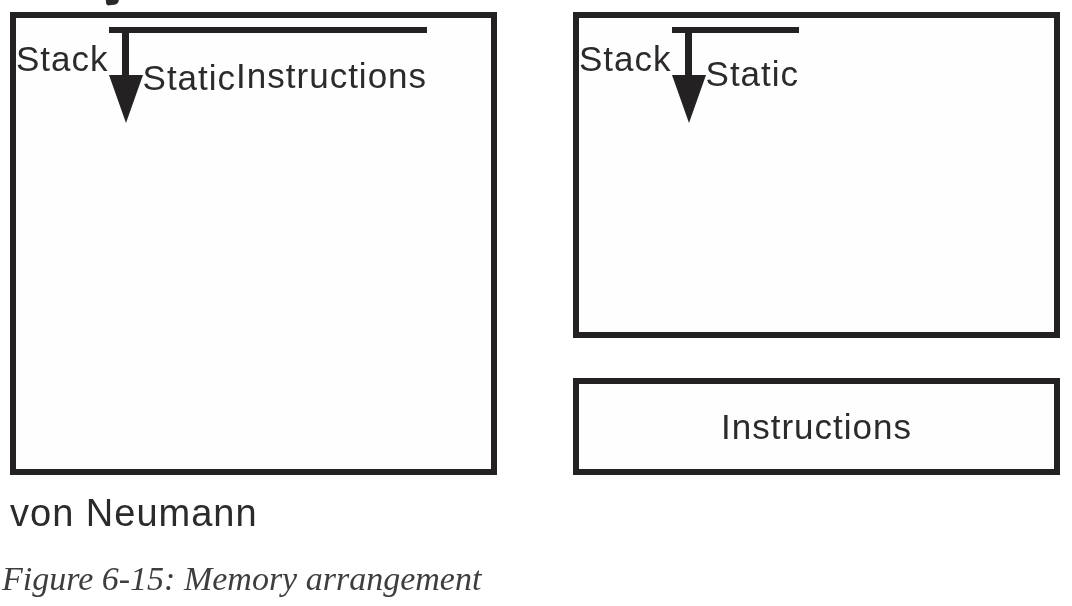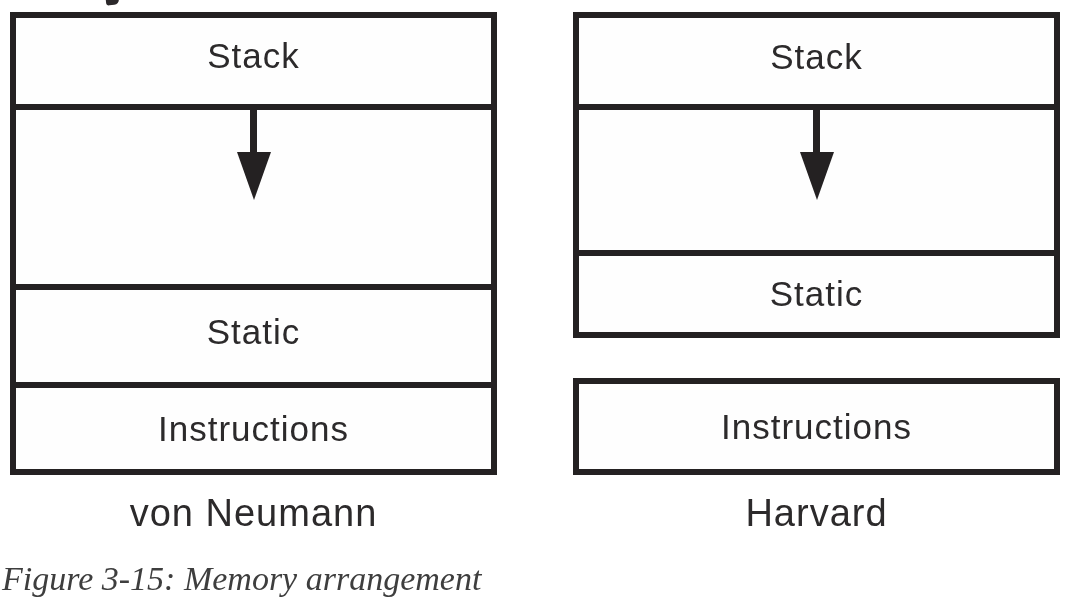--- a/index.html
+++ b/index.html
@@ -30,21 +30,21 @@
     border-radius: 0 0 5px 3px;
     transform: rotate(-6deg);
   }
 
   
   .memmap {
     position: absolute;
     border: 6px solid #242122;
     background: #fefefe;
     display: flex;
-    flex-direction: column;
+    flex-direction: row;
   }
   .vn-map  { left: 10px;  top: 12px; width: 487px; height: 463px; }
   .hv-map  { left: 573px; top: 12px; width: 487px; height: 326px; }
   .hv-instr-box {
     position: absolute;
     left: 573px; top: 378px; width: 487px; height: 97px;
     border: 6px solid #242122;
     background: #fefefe;
     display: flex;
     align-items: center;
@@ -90,21 +90,20 @@
     border-left: 17px solid transparent;
     border-right: 17px solid transparent;
     border-top: 48px solid #242122;
   }
 
   
   .col-label {
     position: absolute;
     top: 492px;
     width: 487px;
-    text-align: center;
     font-size: 38px;
     letter-spacing: 1px;
     color: #2c2a2b;
   }
   .vn-label { left: 10px; }
   .hv-label { left: 573px; }
 
   
   .caption {
     position: absolute;
@@ -155,17 +154,16 @@
     <div class="row r-static divided">
       <span class="region-label">Static</span>
     </div>
   </div>
 
   <div class="hv-instr-box">
     <span class="region-label">Instructions</span>
   </div>
 
   <div class="col-label vn-label">von Neumann</div>
-  <div class="col-label hv-label">Harvard</div>
 
-  <div class="caption">Figure 3-15: Memory arrangement</div>
+  <div class="caption">Figure 6-15: Memory arrangement</div>
 
 </div>
 
 </body></html>

